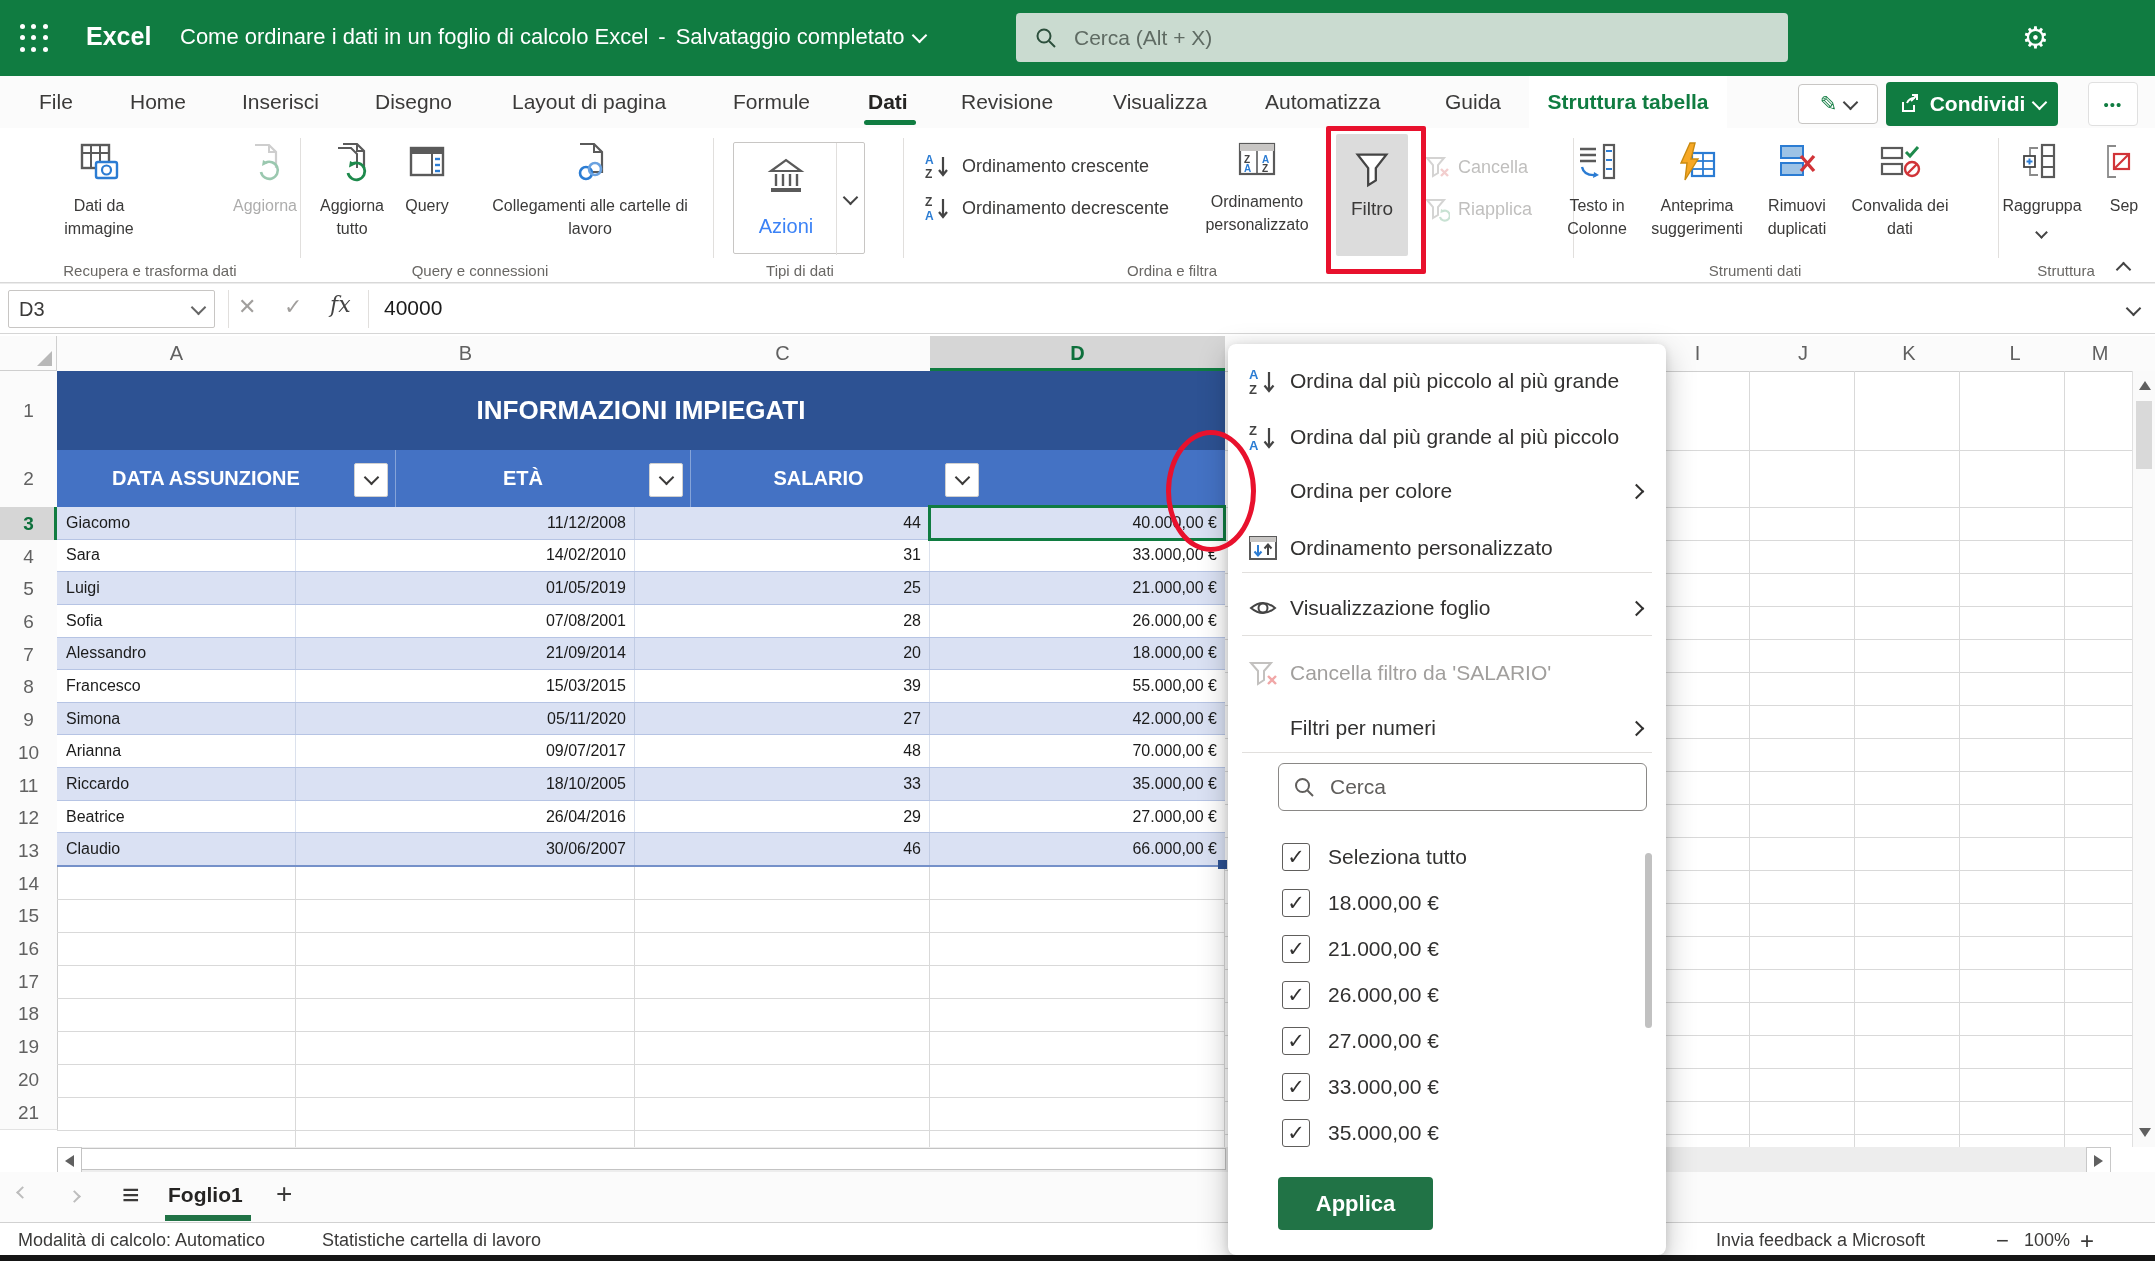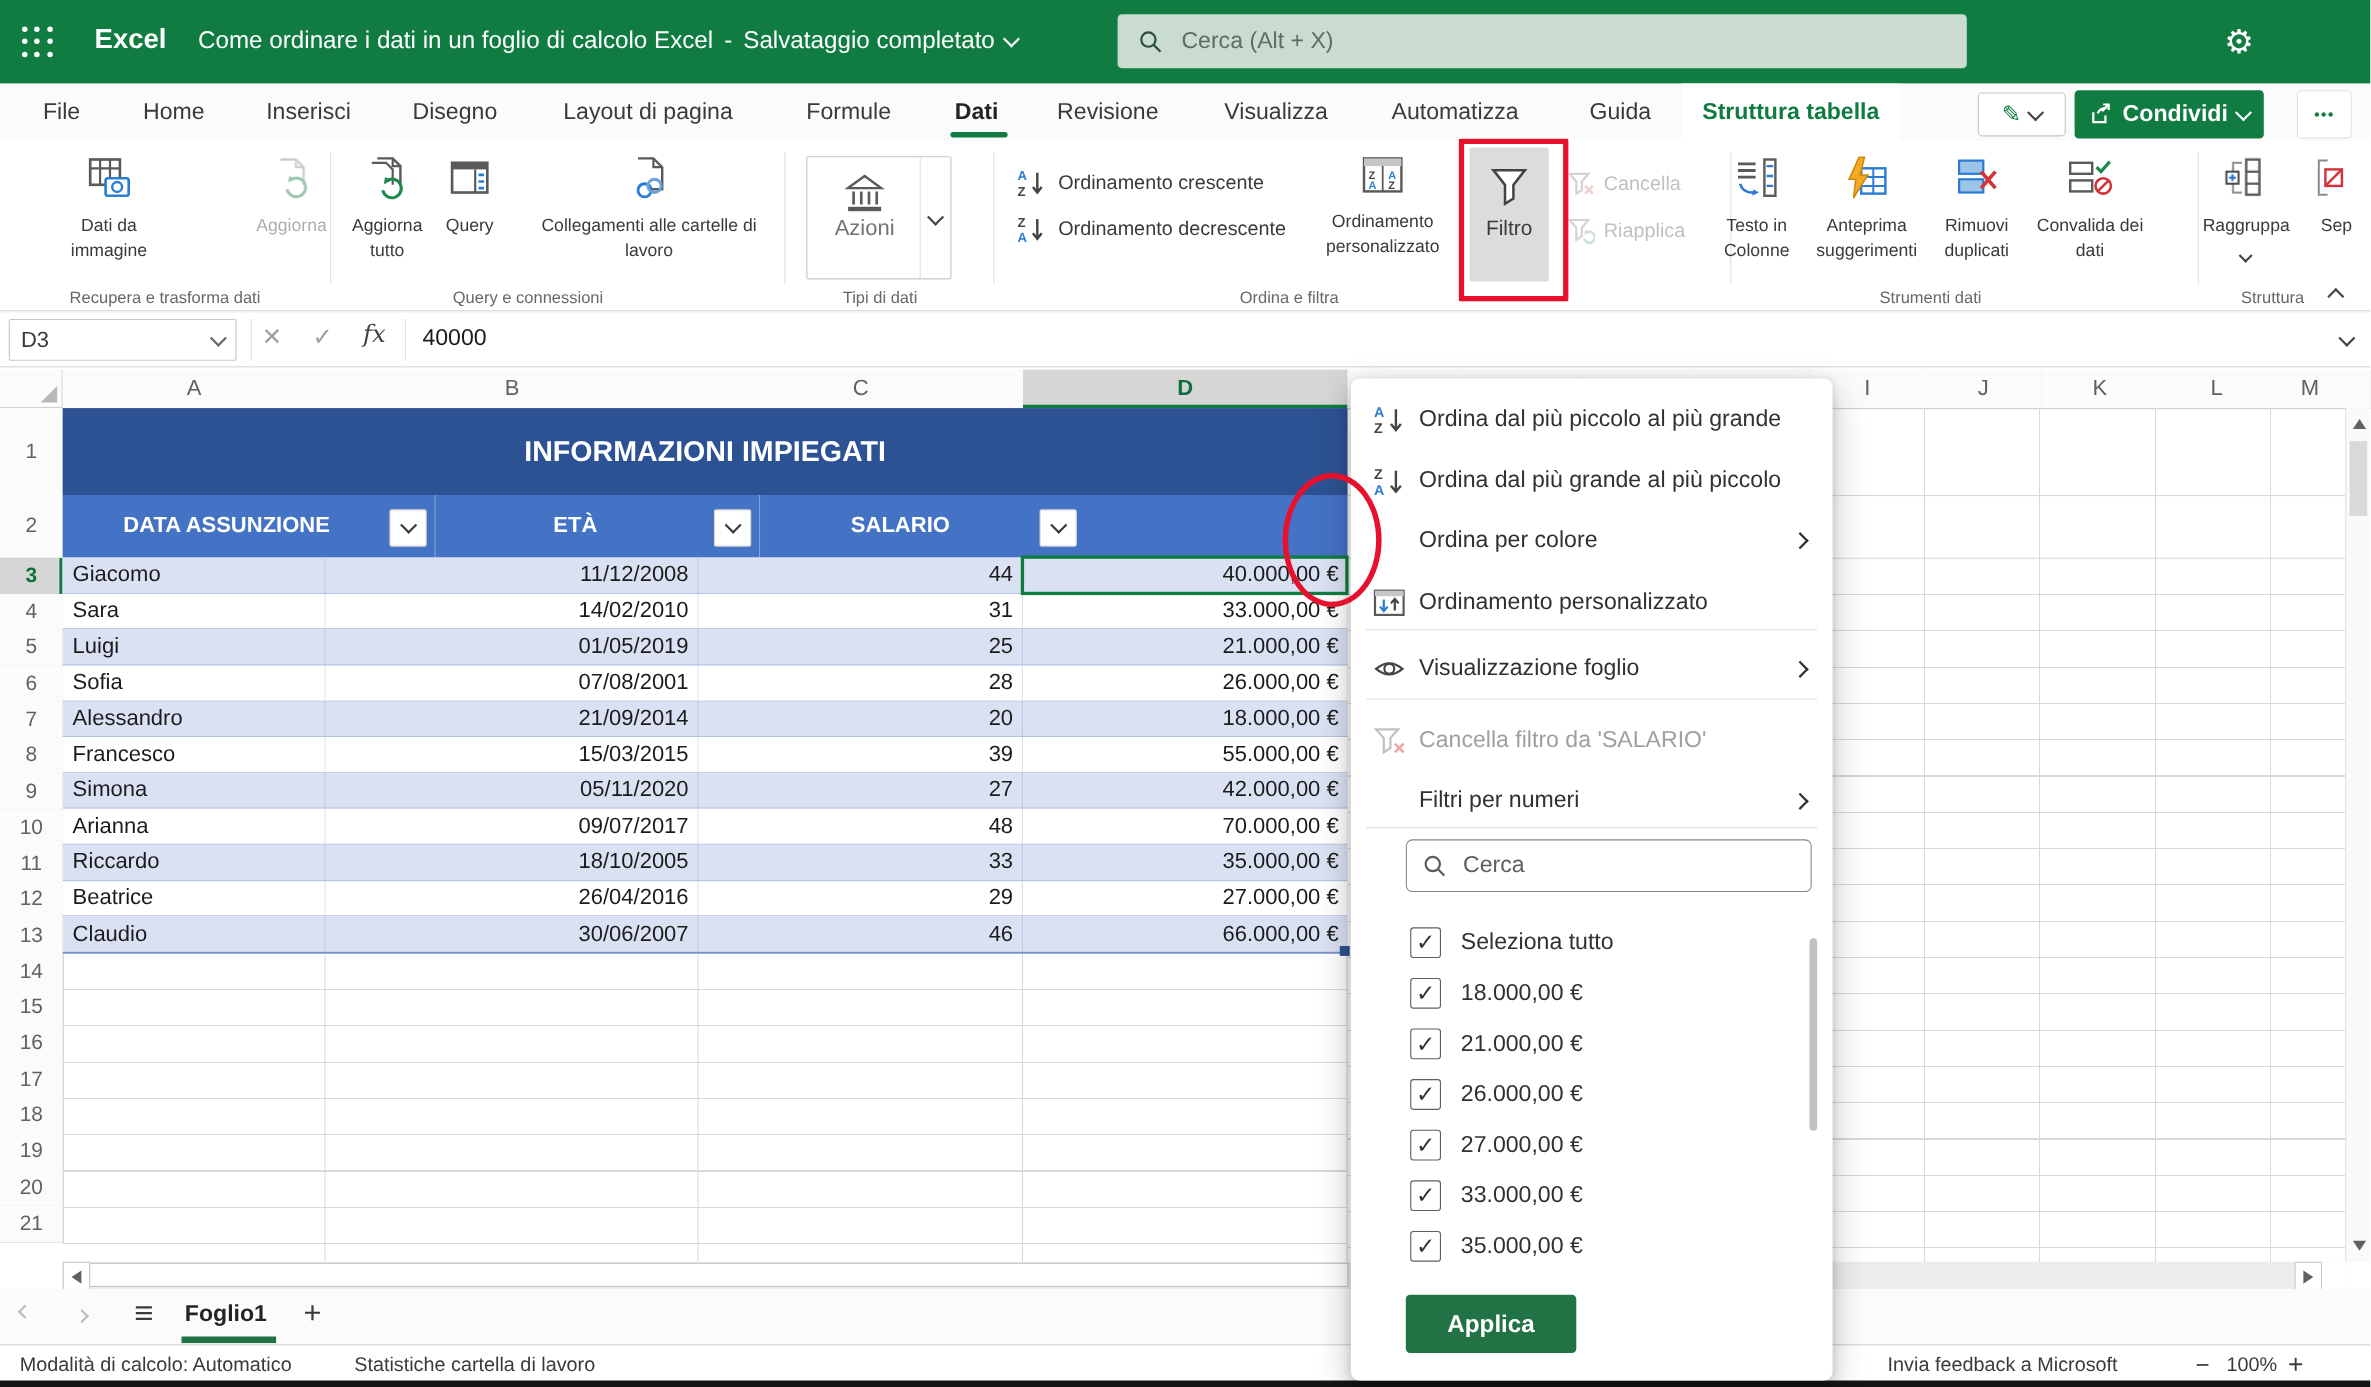--- a/index.html
+++ b/index.html
@@ -37,21 +37,21 @@
   
   .colhead{position:absolute;top:336px;height:35px;background:#fbfbfb;border-right:1px solid #e3e3e3;border-bottom:1px solid #cfcfcf;
            color:#616161;font-size:20px;display:flex;align-items:center;justify-content:center}
   .colhead.sel{background:#d6d6d6;color:#0E703C;font-weight:bold;box-shadow:inset 0 -3px 0 #107C41}
   .rowhead{position:absolute;left:0;width:57px;background:#fbfbfb;border-right:1px solid #cfcfcf;border-bottom:1px solid #e3e3e3;
            color:#616161;font-size:19px;display:flex;align-items:center;justify-content:center}
   .rowhead.sel{background:#d6d6d6;color:#0E703C;font-weight:bold;box-shadow:inset -3px 0 0 #107C41}
   
   .trow{display:flex;flex:1;border-bottom:1px solid #b6c4e4}
   .trow.band{background:#dae1f3}
-  .tcell{box-sizing:border-box;font-size:20px;color:#1b1b1b;display:flex;align-items:center;border-right:1px solid rgba(130,150,190,.28)}
+  .tcell{box-sizing:border-box;font-size:16px;color:#1b1b1b;display:flex;align-items:center;border-right:1px solid rgba(130,150,190,.28)}
   .tcell.num{justify-content:flex-end;padding-right:8px}
   .tcell.txt{padding-left:9px}
   .thcell{box-sizing:border-box;color:#fff;font-weight:bold;font-size:20px;display:flex;align-items:center;justify-content:center;
           position:relative;border-right:1px solid rgba(255,255,255,.35)}
   .dropbtn{position:absolute;right:7px;top:50%;margin-top:-16px;width:32px;height:32px;background:#fff;border:1px solid #d0d0d0;
            border-radius:2px;color:#3b3a39;display:flex;align-items:center;justify-content:center}
   
   #fmenu{left:1228px;top:344px;width:438px;height:911px;background:#fff;border-radius:8px;z-index:40;
          box-shadow:0 10px 30px rgba(0,0,0,.25),0 2px 8px rgba(0,0,0,.12)}
   .mitem{position:absolute;left:0;width:438px;height:46px;display:flex;align-items:center;font-size:21px;color:#323130}
@@ -223,21 +223,21 @@
         <span class="chev" style="color:#444"></span>
       </div>
     <svg class="abs" style="left:30px;top:12px;width:44px;height:44px" viewBox="0 0 44 44">
       <path d="M7 16 L22 5 L37 16 Z" fill="none" stroke="#5a5a5a" stroke-width="2.2"></path>
       <line x1="12" y1="19" x2="12" y2="31" stroke="#5a5a5a" stroke-width="2.4"></line>
       <line x1="19" y1="19" x2="19" y2="31" stroke="#5a5a5a" stroke-width="2.4"></line>
       <line x1="26" y1="19" x2="26" y2="31" stroke="#5a5a5a" stroke-width="2.4"></line>
       <line x1="33" y1="19" x2="33" y2="31" stroke="#5a5a5a" stroke-width="2.4"></line>
       <rect x="7" y="33" width="30" height="4" fill="#5a5a5a"></rect>
     </svg>
-    <div class="abs" style="left:0;top:54px;width:104px;text-align:center;font-size:20px;color:#737373">Azioni</div>
+    <div class="abs" style="left:0;top:72px;width:104px;text-align:center;font-size:20px;color:#3b82f6">Azioni</div>
   </div>
   <div class="glabel" style="left:800px">Tipi di dati</div>
   <div class="gdiv" style="left:903px"></div>
 
   <div class="abs flex" style="left:924px;top:24px;gap:10px">
     <svg width="28" height="28" viewBox="0 0 28 28">
       <text x="1" y="12" font-size="12" font-weight="bold" fill="#2b7cd3">A</text>
       <text x="1" y="26" font-size="12" font-weight="bold" fill="#444">Z</text>
       <path d="M19 5 v17 M15 18 l4 5 4-5" fill="none" stroke="#444" stroke-width="2.2"></path>
     </svg>

